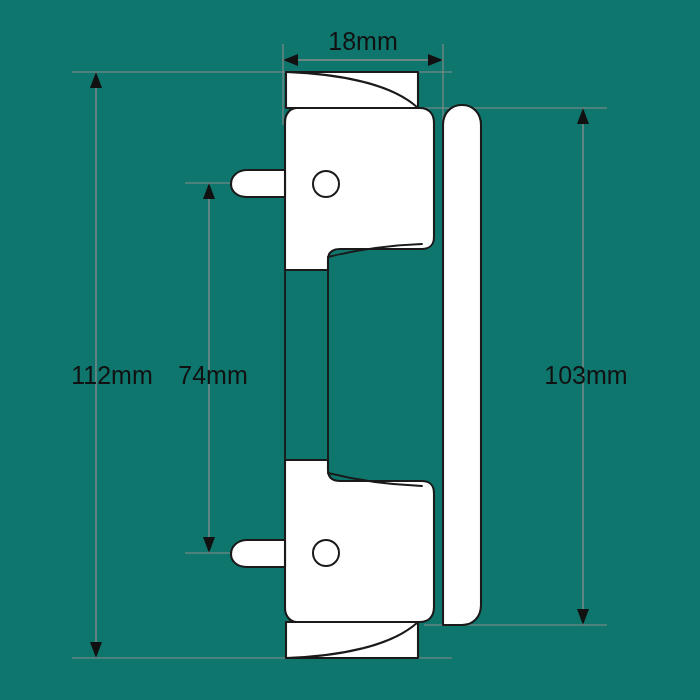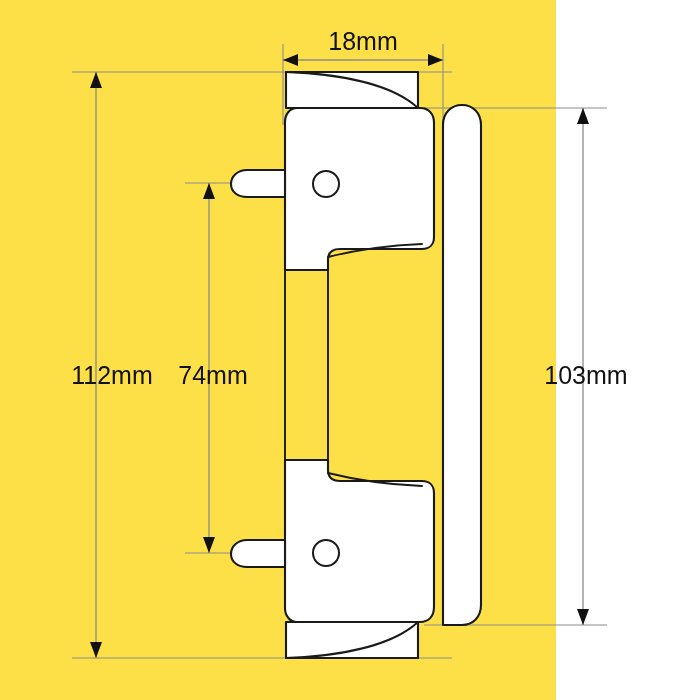--- a/index.html
+++ b/index.html
@@ -8,23 +8,23 @@
     background: #ffffff;
   }
   body {
     width: 700px;
     height: 700px;
     font-family: "Liberation Sans", sans-serif;
     overflow: hidden;
   }
   #drawing-root {
     position: relative;
-    width: 556px;
+    width: 700px;
     height: 700px;
-    background: #fde047;
+    background: #0f766e;
   }
   svg.drawing-canvas {
     display: block;
     width: 700px;
     height: 700px;
   }
   .part-outline {
     fill: #ffffff;
     stroke: #1a1a1a;
     stroke-width: 2.1;

